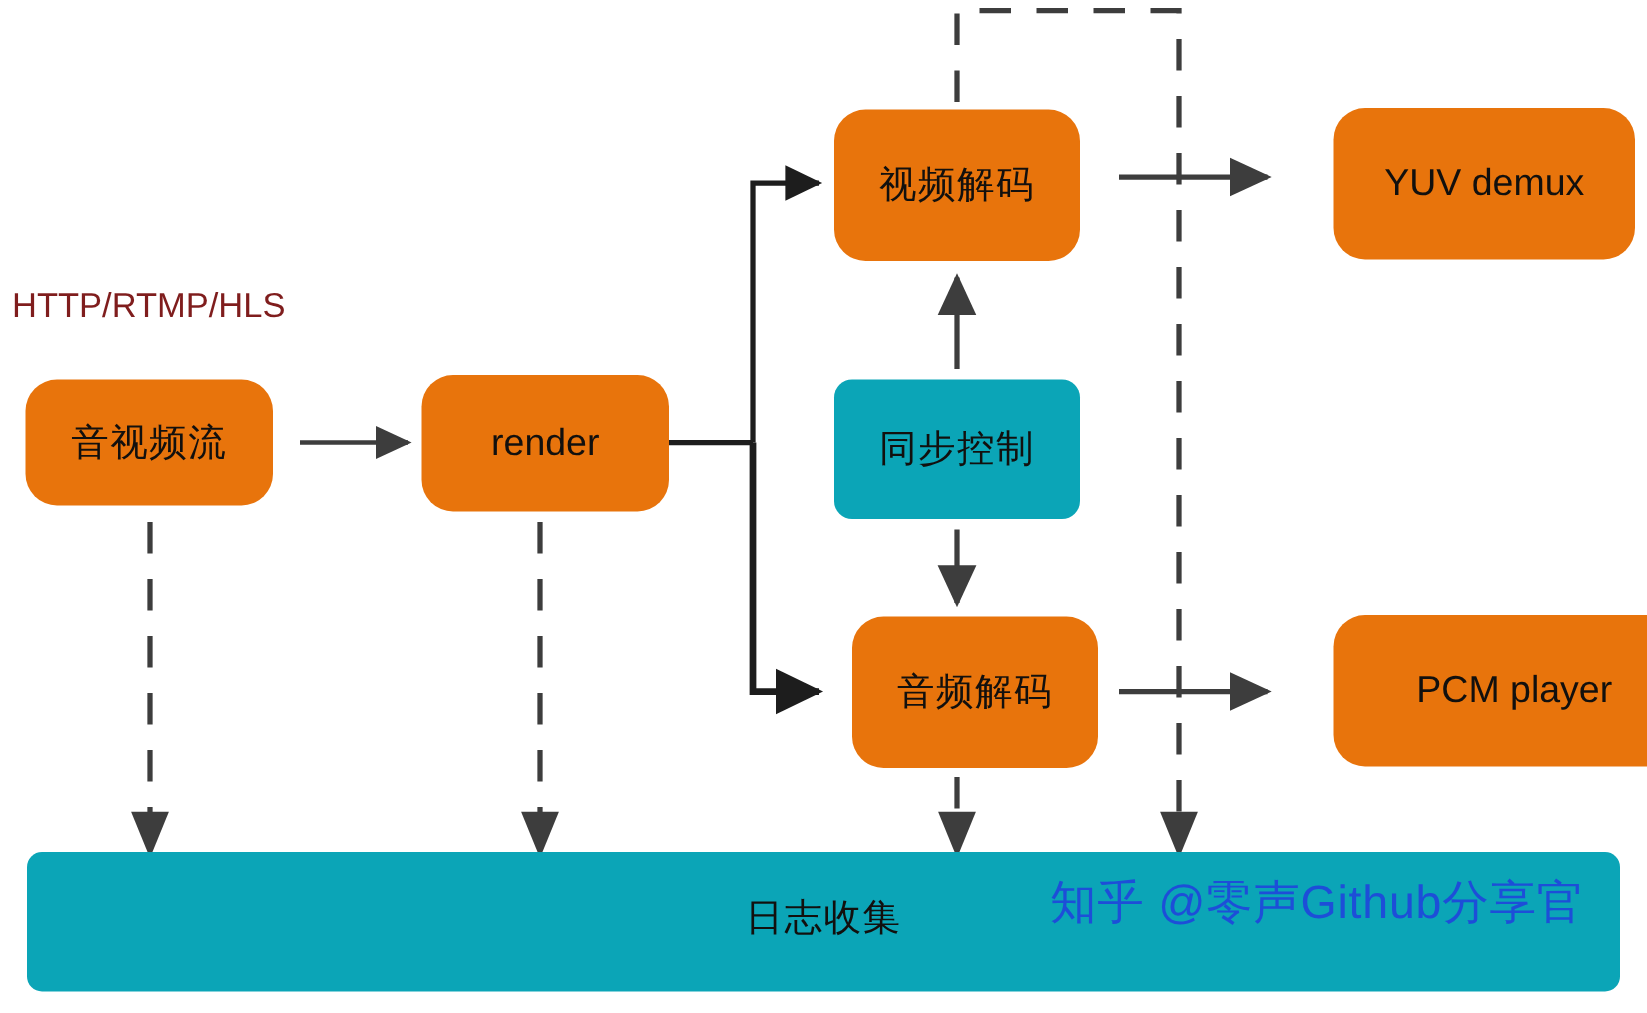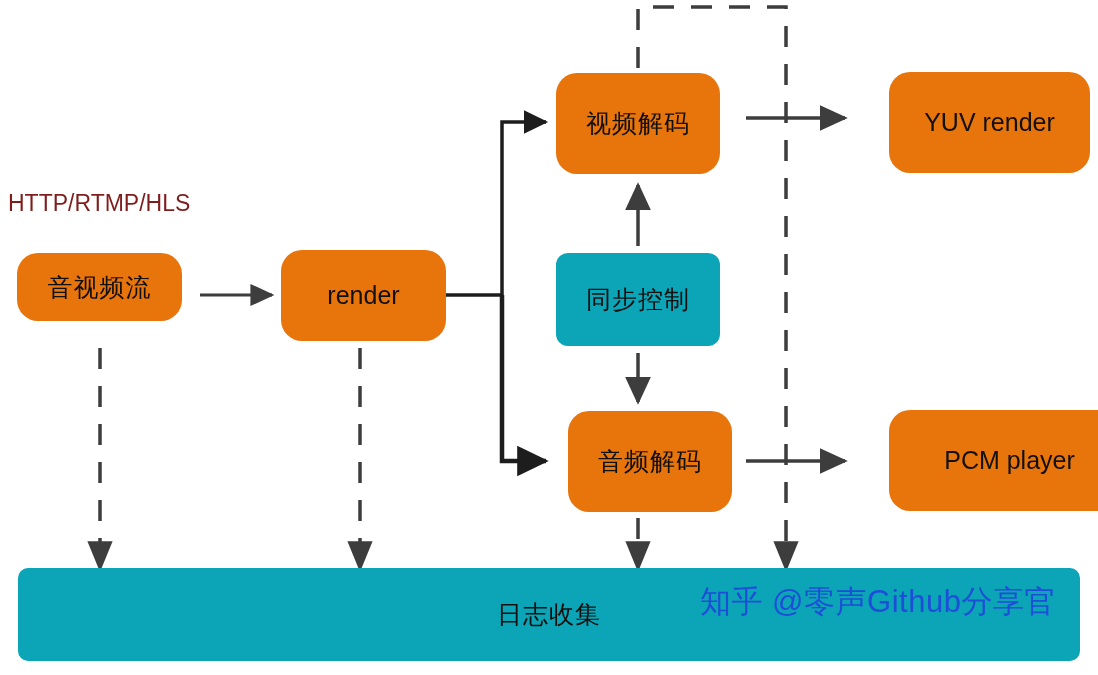--- a/index.html
+++ b/index.html
@@ -37,28 +37,28 @@
     box-sizing: border-box;
   }
   .node.orange { background: #e8740c; border-radius: 21px; }
   .node.teal   { background: #0ba5b7; justify-content: center; }
   .node .label { display: block; }
 
   .cjk { font-size: 25px; letter-spacing: 1px; }
   .latin { font-size: 25px; }
 
   
-  #node-stream    { left: 17px;  top: 253px; width: 165px; height: 68px; }
+  #node-stream    { left: 17px;  top: 253px; width: 165px; height: 84px; }
   #node-demux     { left: 281px; top: 250px; width: 165px; height: 91px; }
   #node-vdec      { left: 556px; top: 73px;  width: 164px; height: 101px; }
   #node-sync      { left: 556px; top: 253px; width: 164px; height: 93px; }
   #node-adec      { left: 556px; top: 411px; width: 164px; height: 101px; margin-left: 12px; }
   #node-yuv       { left: 889px; top: 72px;  width: 201px; height: 101px; }
   #node-pcm       { left: 889px; top: 410px; width: 229px; height: 101px; padding-left: 12px; }
-  #node-log       { left: 18px;  top: 568px; width: 1062px; height: 93px; border-radius: 10px; }
+  #node-log       { left: 18px;  top: 568px; width: 1062px; height: 93px; border-radius: 10px; font-family: Liberation Mono, monospace; }
 
   #node-log .label { font-size: 25px; }
 
   
   #proto-label {
     position: absolute;
     left: 8px;
     top: 190px;
     font-size: 23px;
     color: #7f1d1d;
@@ -134,21 +134,21 @@
 
   <div id="node-sync" class="node teal">
     <span class="label cjk">同步控制</span>
   </div>
 
   <div id="node-adec" class="node orange">
     <span class="label cjk">音频解码</span>
   </div>
 
   <div id="node-yuv" class="node orange">
-    <span class="label latin">YUV render</span>
+    <span class="label latin">YUV demux</span>
   </div>
 
   <div id="node-pcm" class="node orange">
     <span class="label latin">PCM  player</span>
   </div>
 
   <div id="node-log" class="node teal">
     <span class="label cjk">日志收集</span>
   </div>
 

